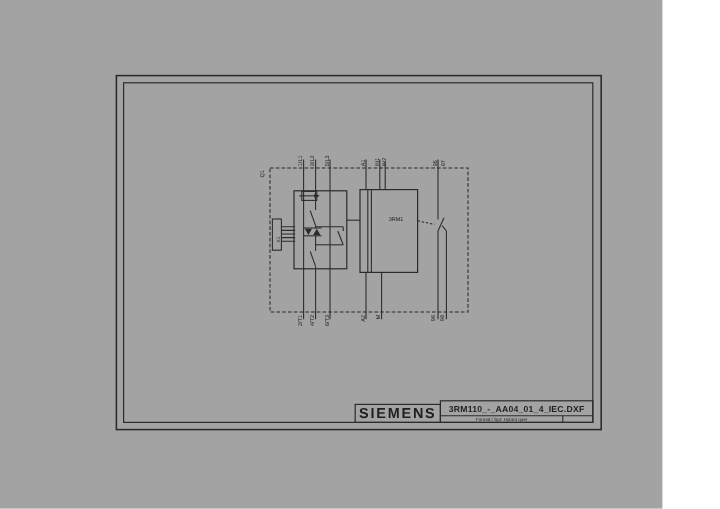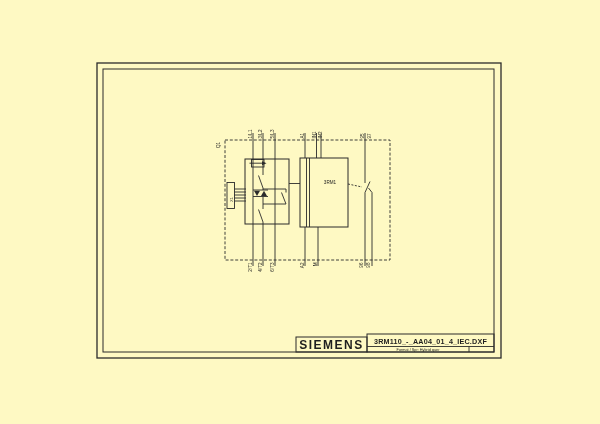--- a/index.html
+++ b/index.html
@@ -1,17 +1,17 @@
 <!DOCTYPE html>
 <html><head>
 <meta charset="utf-8">
 <style>
   html,body{margin:0;padding:0;background:#ffffff;}
   .canvas{
-    position:relative;width:600px;height:424px;background:#fef9c3;
+    position:relative;width:552px;height:424px;background:#a3a3a3;
     font-family:"Liberation Sans", sans-serif;overflow:hidden;
   }
   svg{display:block;}
   svg text{fill:#1f1f1f;font-family:"Liberation Sans", sans-serif;}
   .ln{stroke:#2b2b2b;fill:none;}
   .thin{stroke-width:0.9;}
   .med{stroke-width:1;}
   .thick{stroke-width:1.3;}
   .dash{stroke-dasharray:3 1.8;}
   .dash2{stroke-dasharray:2 1.5;}

